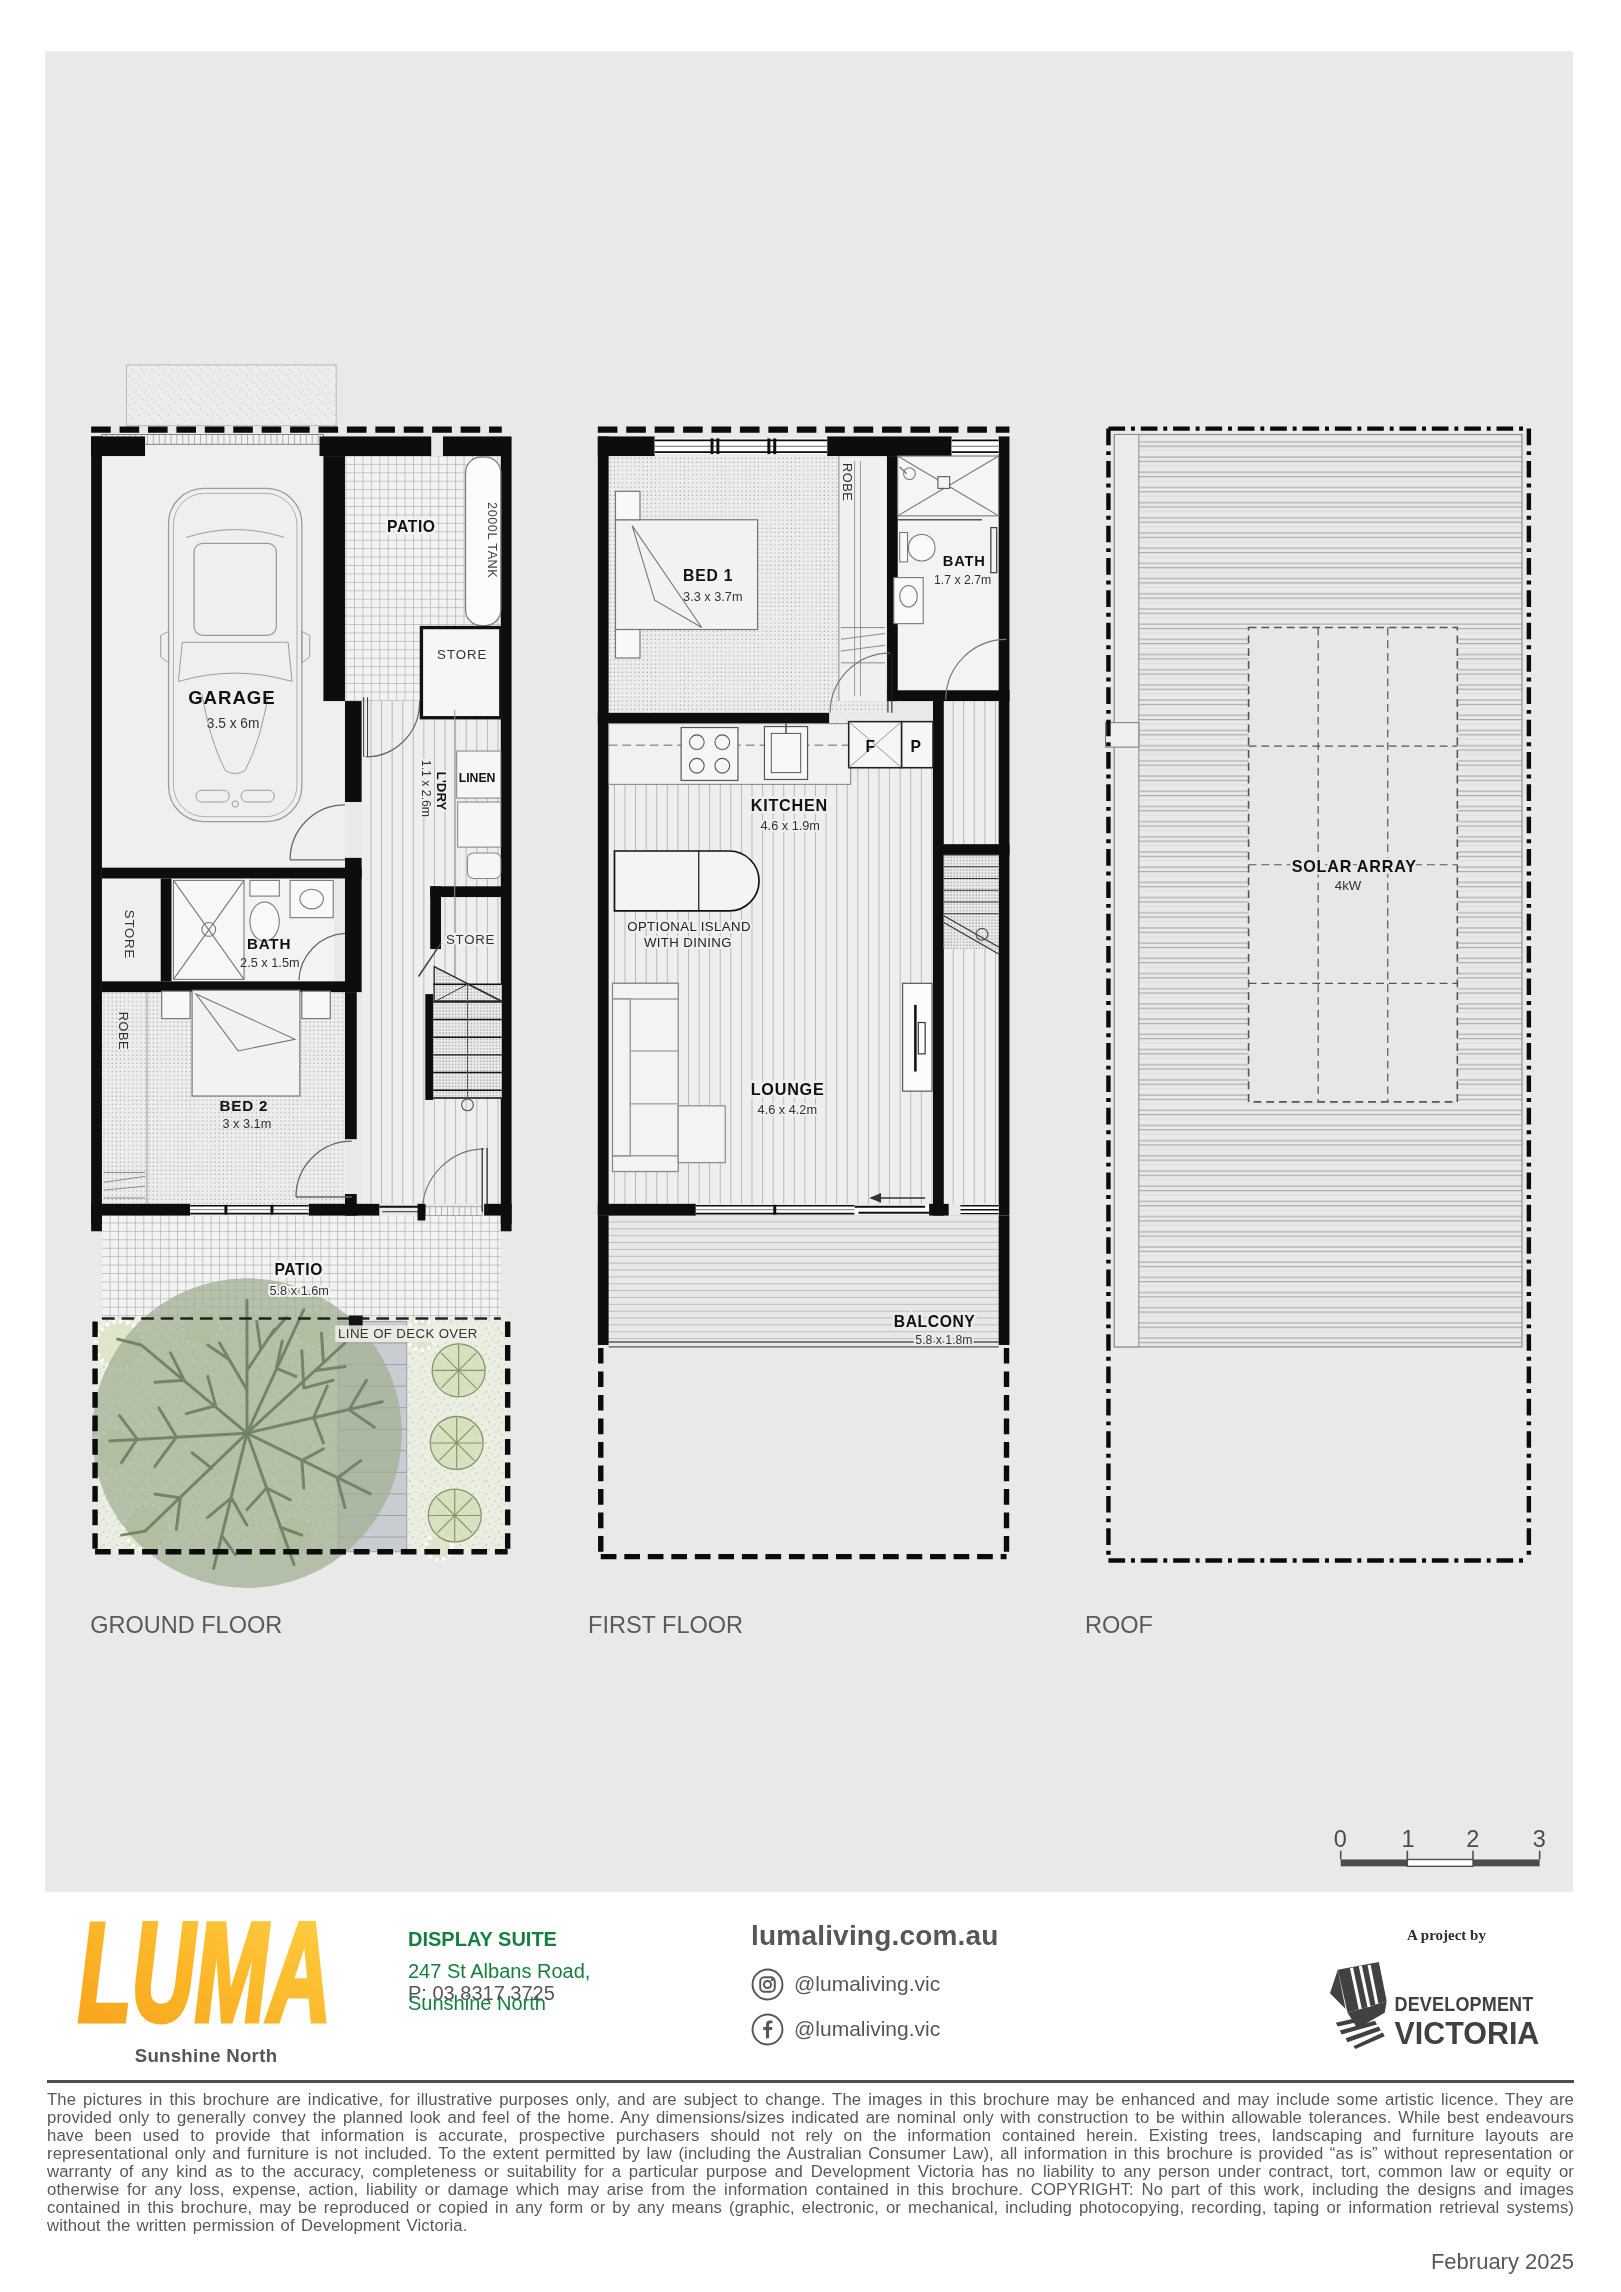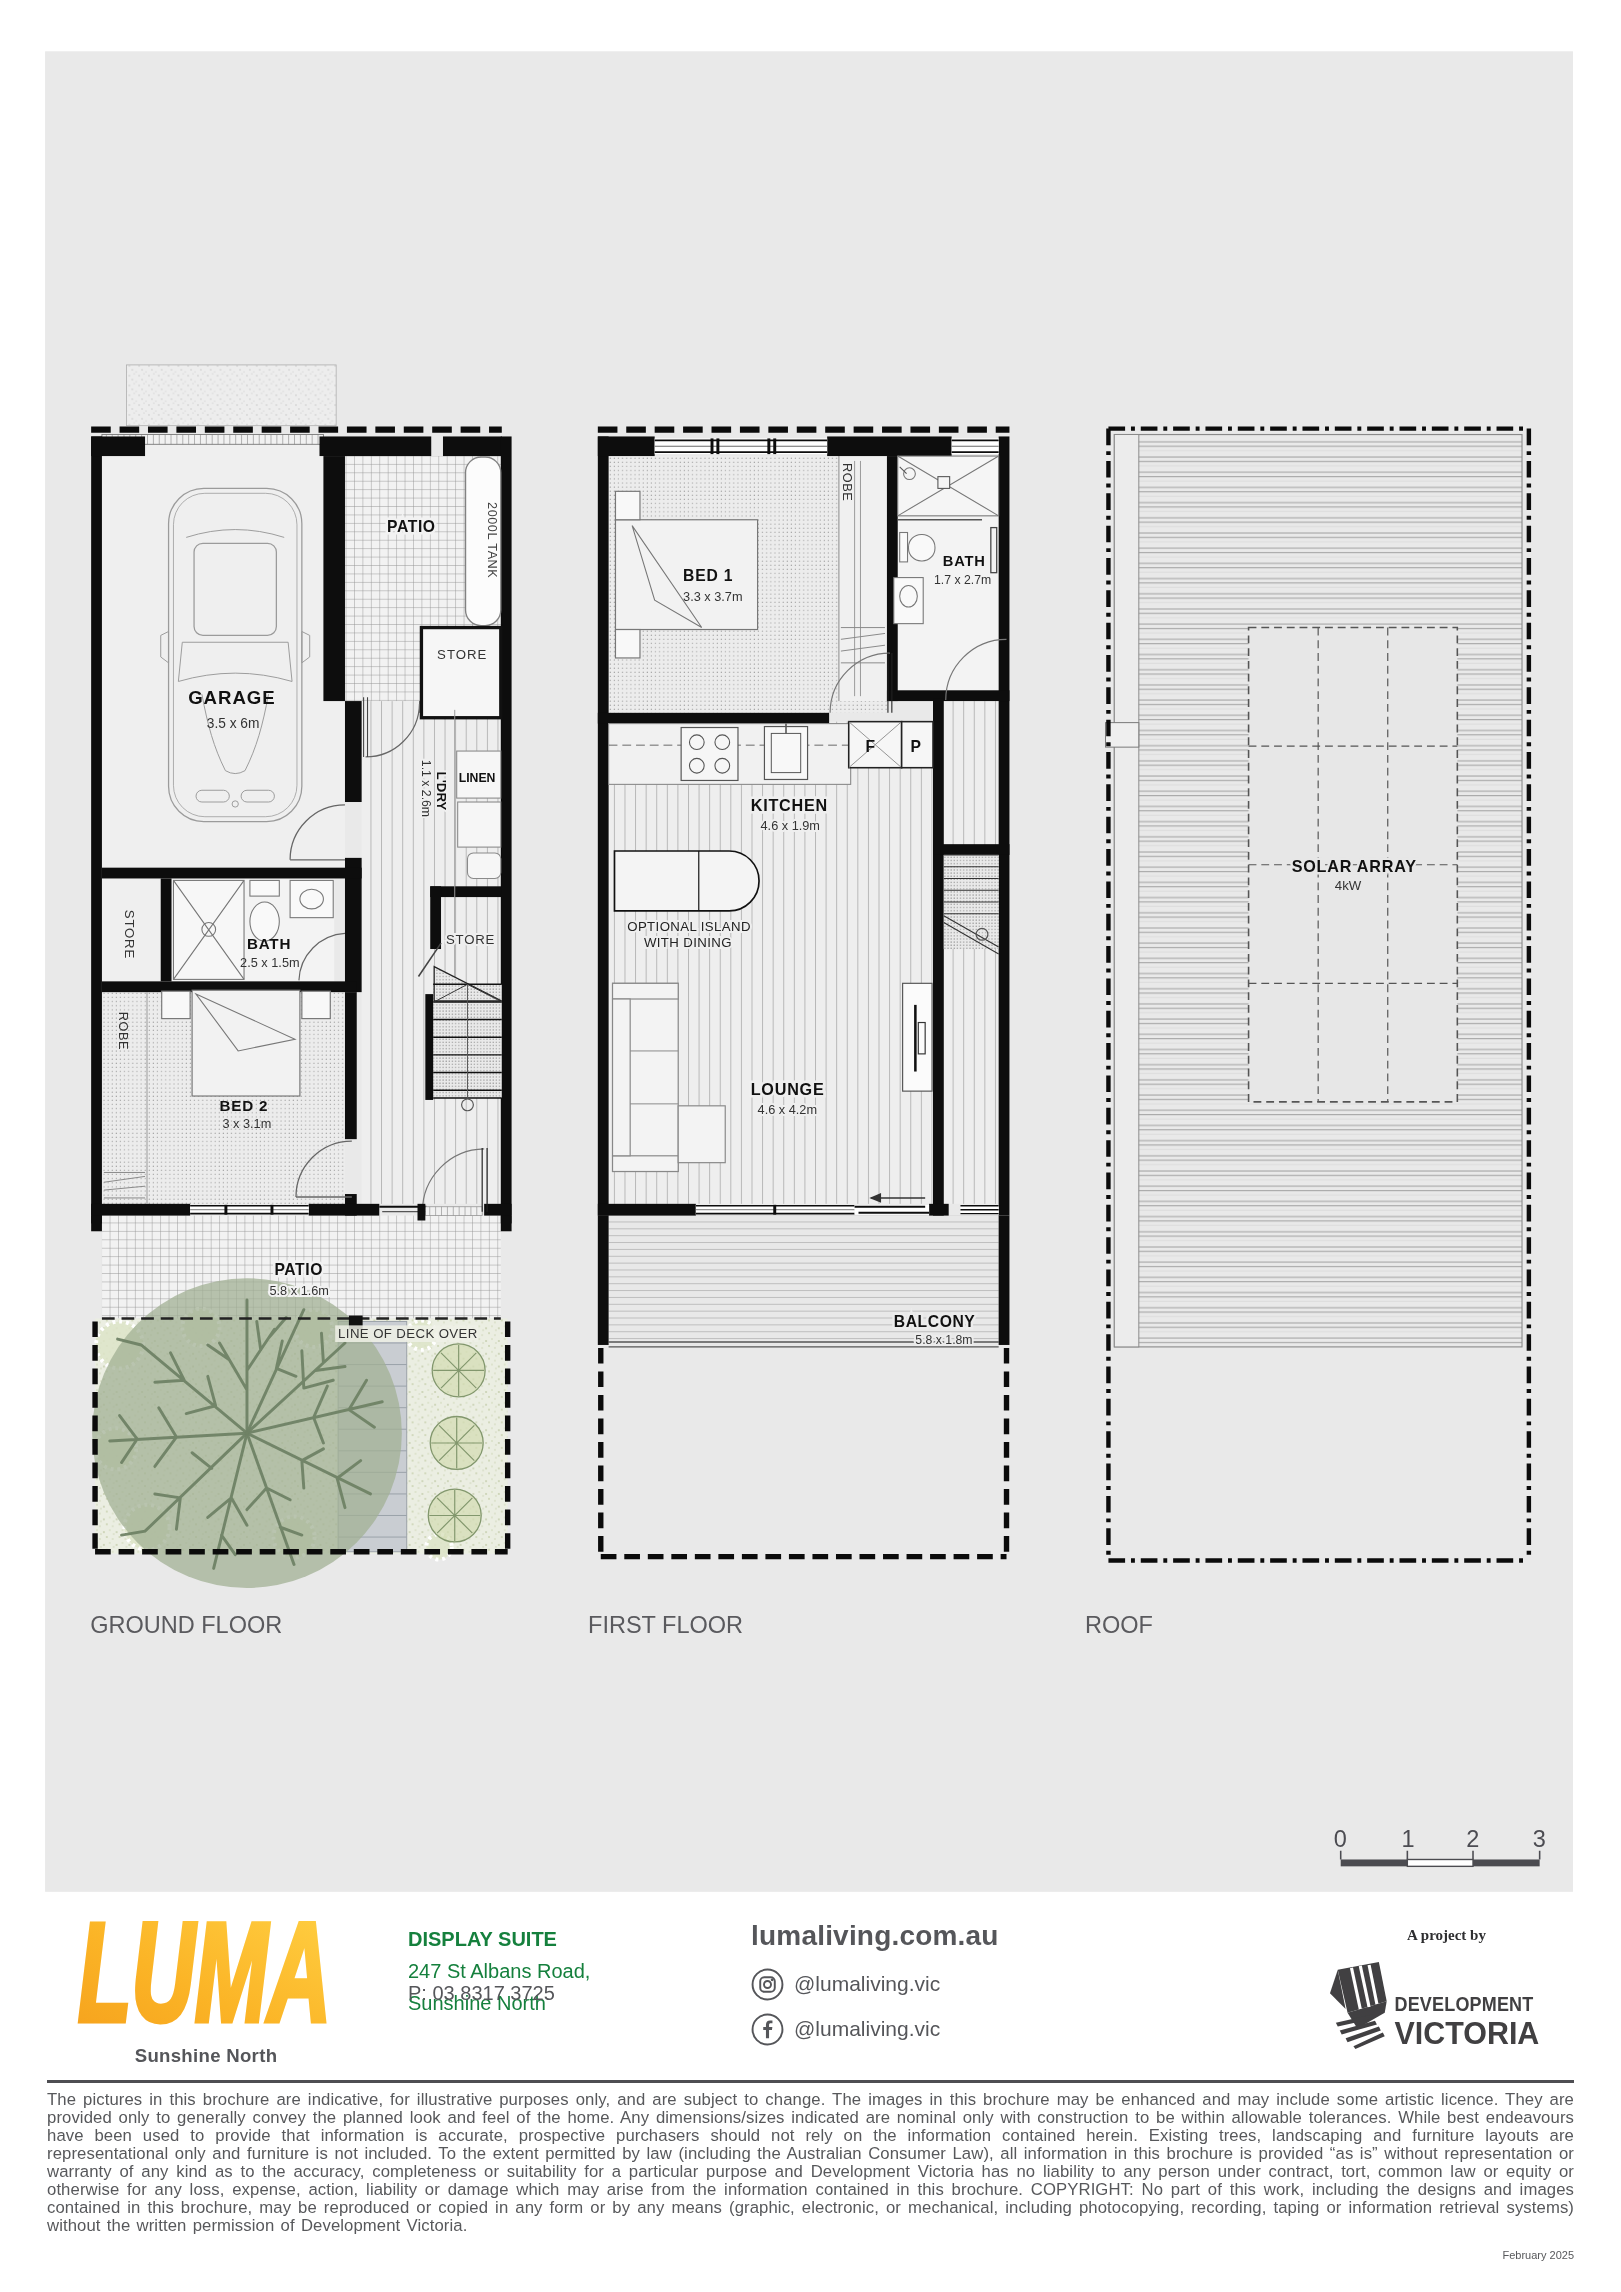--- a/index.html
+++ b/index.html
@@ -573,14 +573,14 @@
     <path d="M42 7 L50 47"></path>
   </g>
   <text x="68" y="54" font-family="Liberation Sans,sans-serif" font-size="20" font-weight="700" fill="#414042" letter-spacing="0.2" textLength="142" lengthAdjust="spacingAndGlyphs">DEVELOPMENT</text>
   <text x="68" y="88" font-family="Liberation Sans,sans-serif" font-size="32" font-weight="700" fill="#414042" textLength="148" lengthAdjust="spacingAndGlyphs">VICTORIA</text>
 </svg>
 
 <div class="abs" style="left:47px;top:2080px;width:1527px;height:2.5px;background:#4e4e52;"></div>
 
 <div class="abs" style="left:47px;top:2091px;width:1527px;font-size:16.7px;line-height:18px;color:#57585b;text-align:justify;letter-spacing:0.1px;word-spacing:1.5px;">The pictures in this brochure are indicative, for illustrative purposes only, and are subject to change. The images in this brochure may be enhanced and may include some artistic licence. They are provided only to generally convey the planned look and feel of the home. Any dimensions/sizes indicated are nominal only with construction to be within allowable tolerances. While best endeavours have been used to provide that information is accurate, prospective purchasers should not rely on the information contained herein. Existing trees, landscaping and furniture layouts are representational only and furniture is not included. To the extent permitted by law (including the Australian Consumer Law), all information in this brochure is provided “as is” without representation or warranty of any kind as to the accuracy, completeness or suitability for a particular purpose and Development Victoria has no liability to any person under contract, tort, common law or equity or otherwise for any loss, expense, action, liability or damage which may arise from the information contained in this brochure. COPYRIGHT: No part of this work, including the designs and images contained in this brochure, may be reproduced or copied in any form or by any means (graphic, electronic, or mechanical, including photocopying, recording, taping or information retrieval systems) without the written permission of Development Victoria.</div>
 
-<div class="abs" style="right:47px;top:2249px;font-size:11px;color:#57585b;">February 2025</div>
+<div class="abs" style="right:47px;top:2249px;font-size:22px;color:#57585b;">February 2025</div>
 
 
 </body></html>

